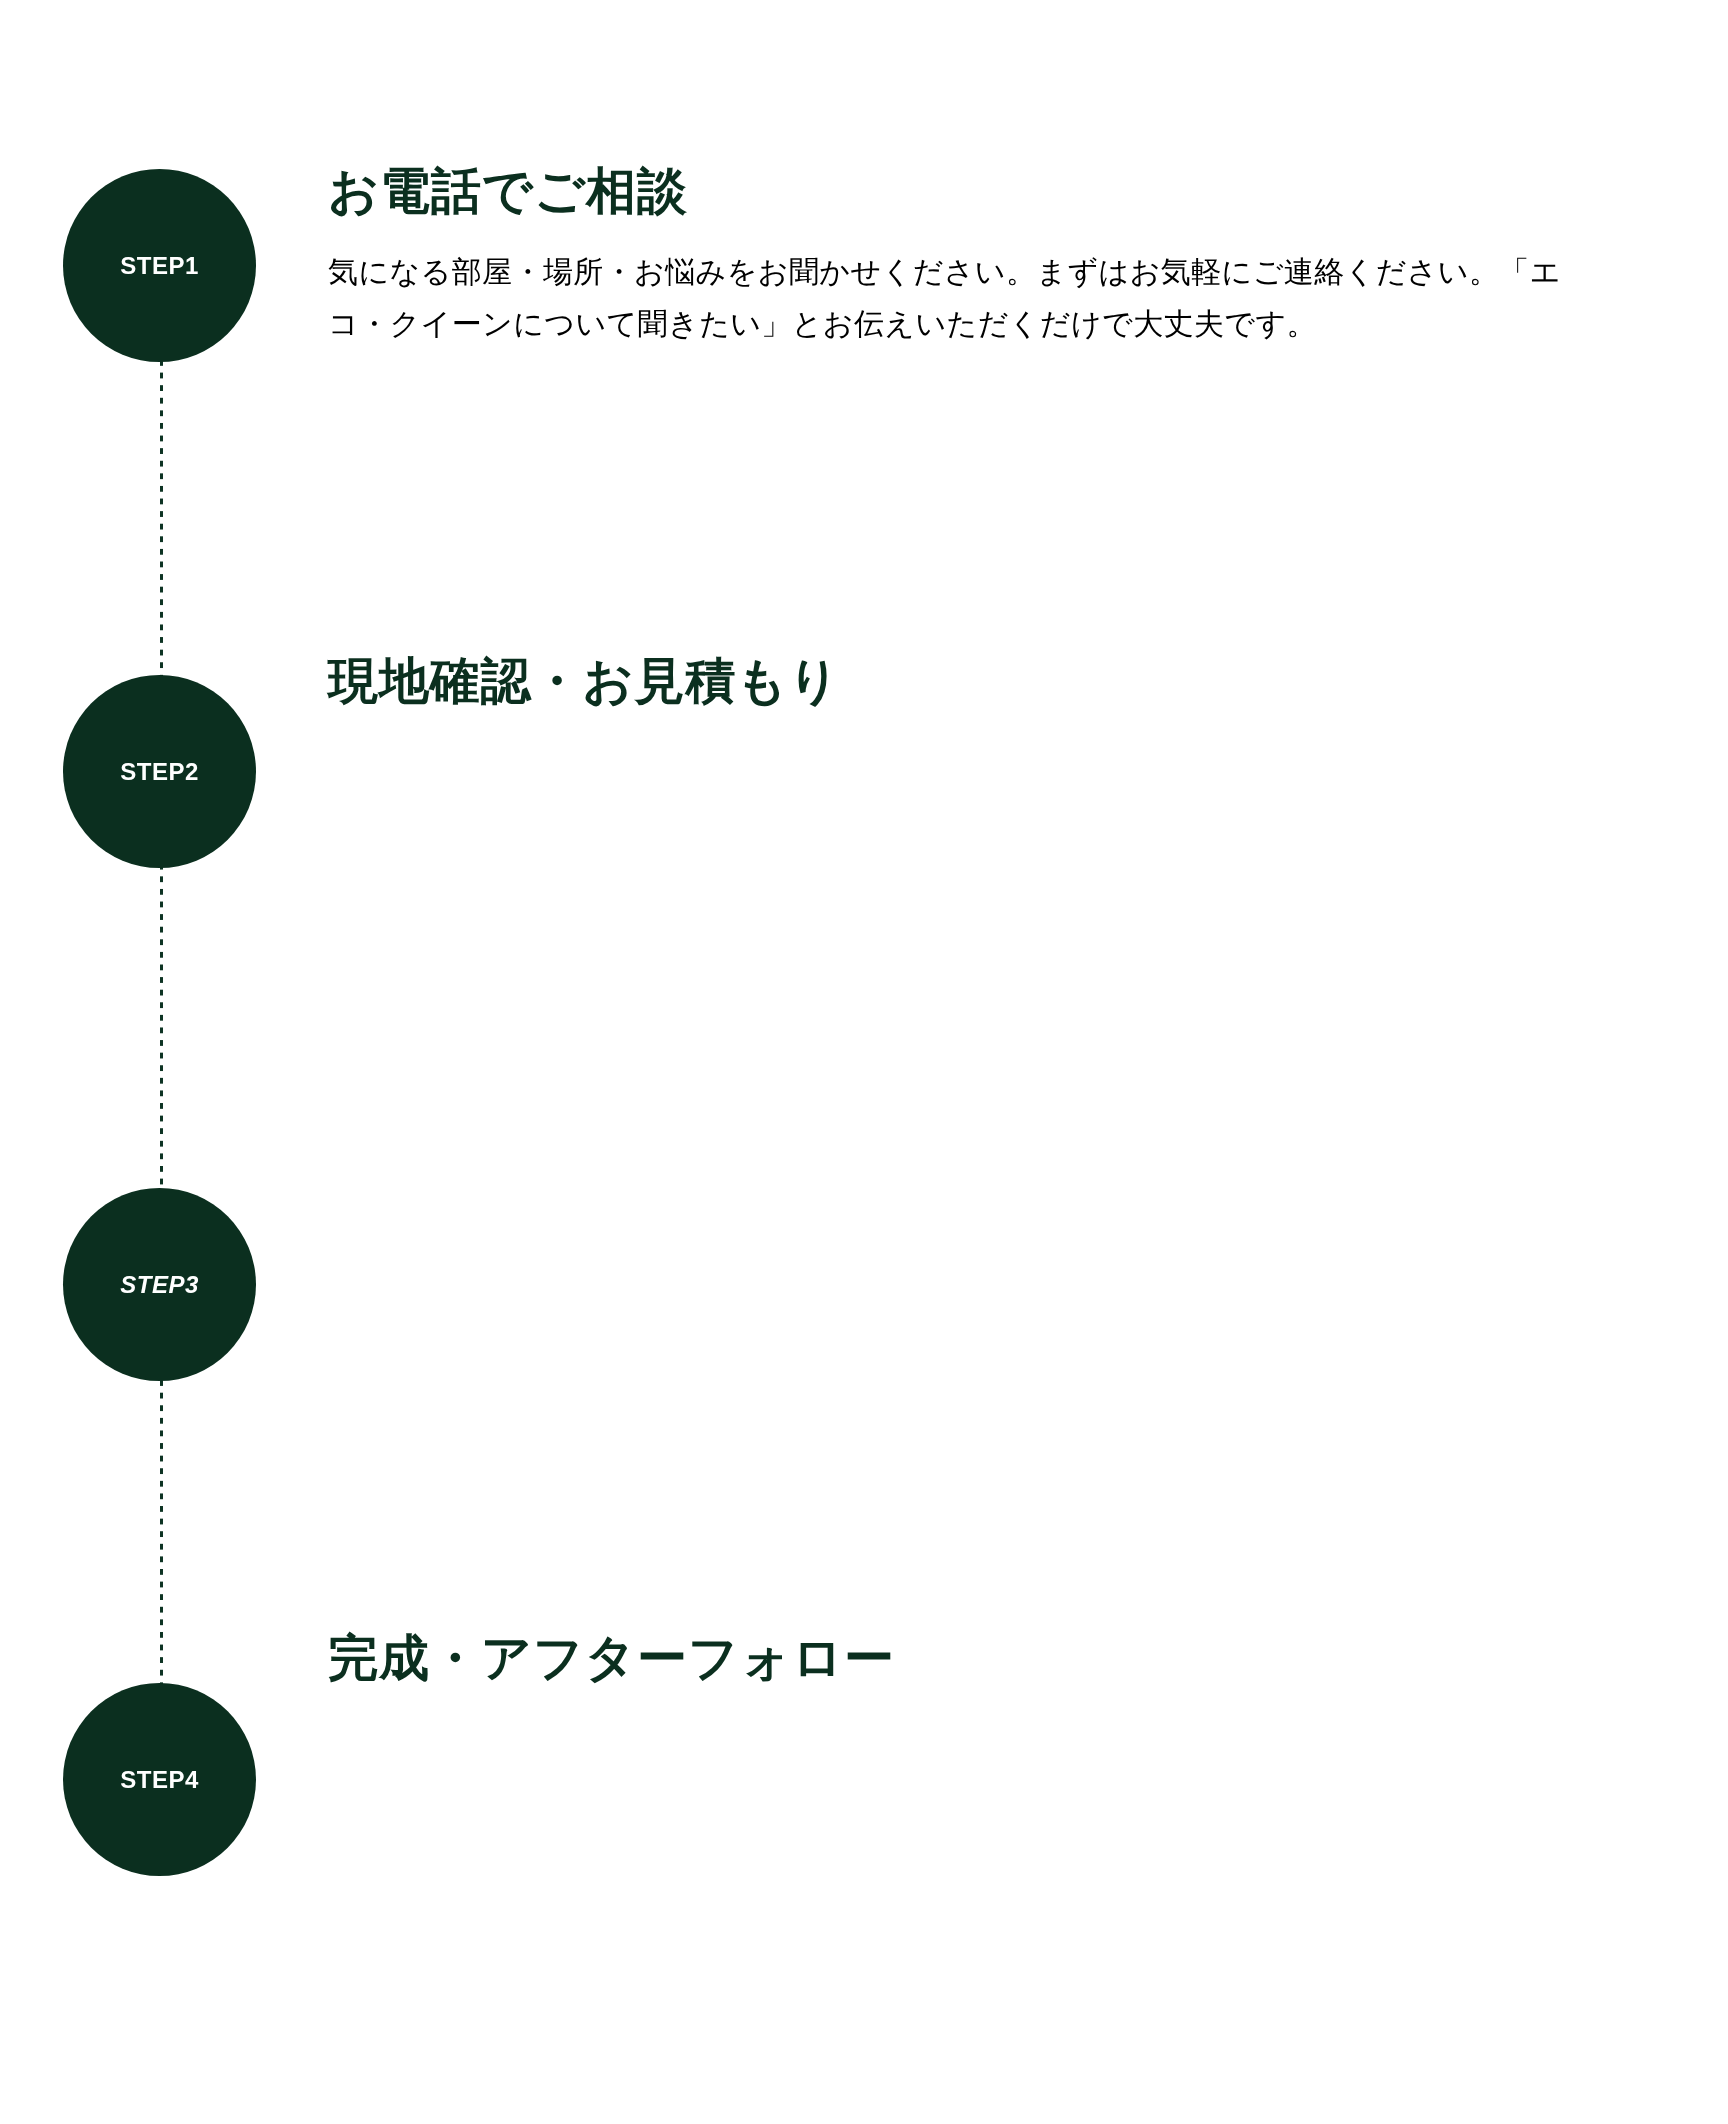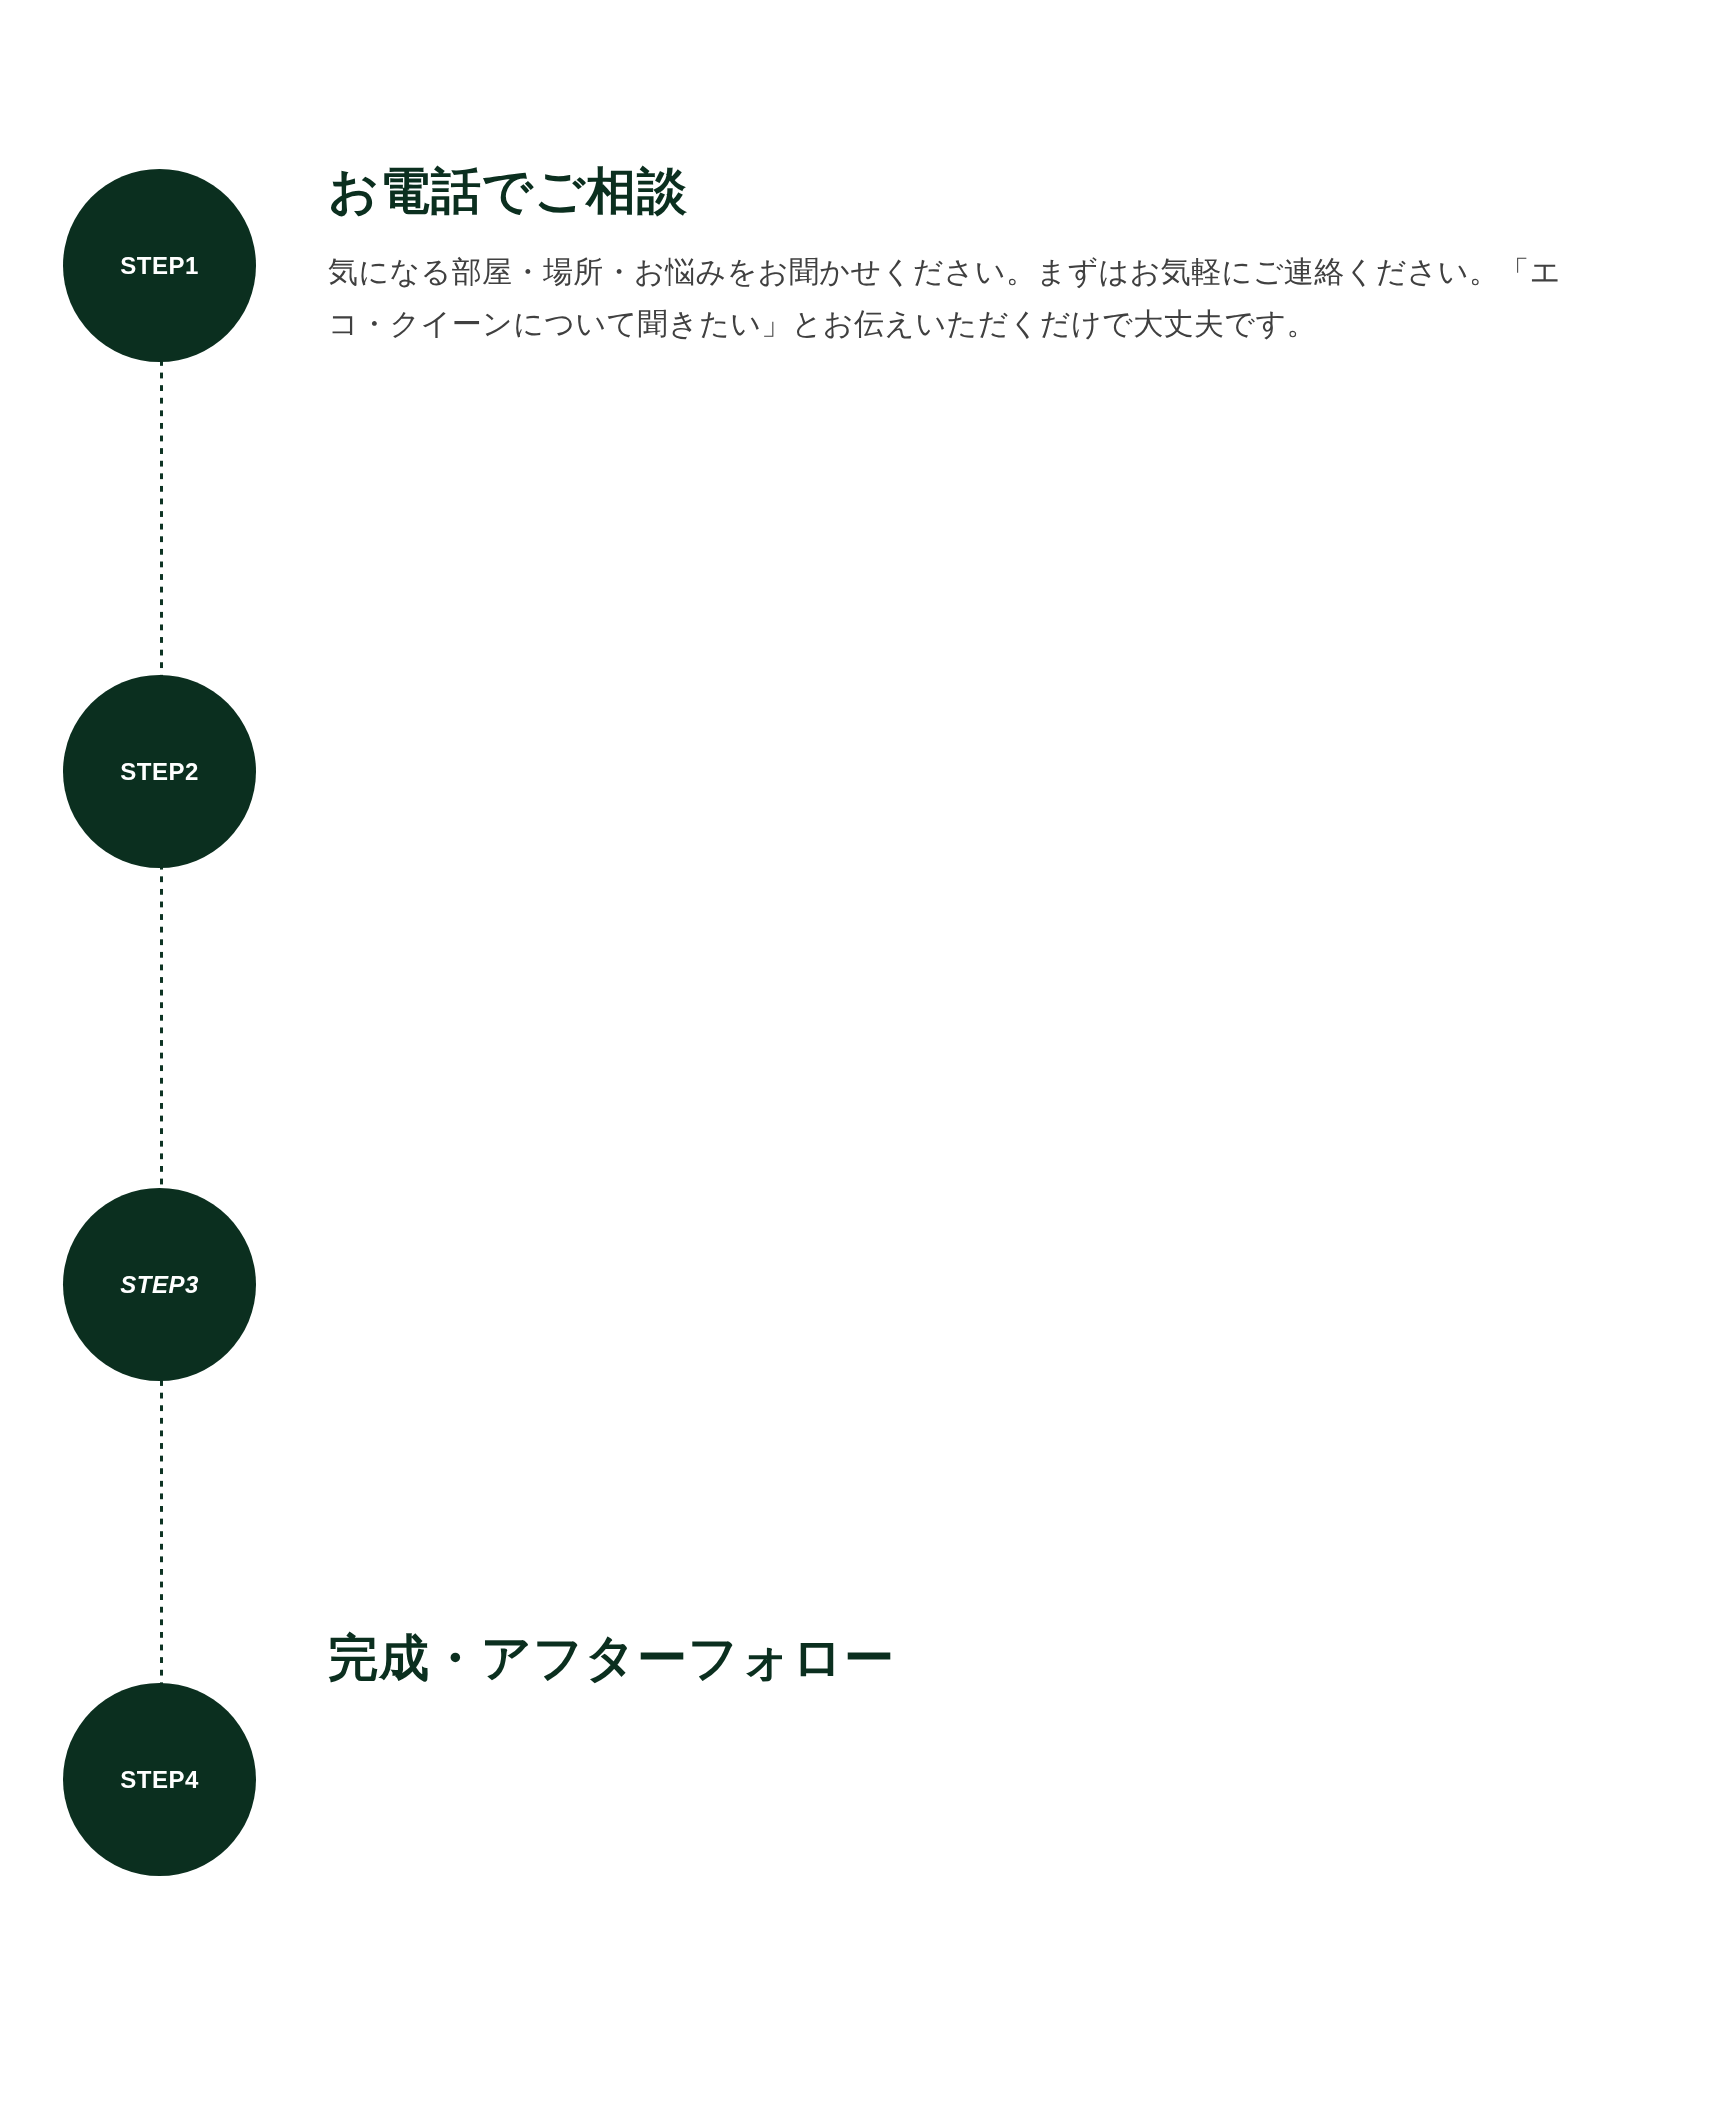--- a/index.html
+++ b/index.html
@@ -67,21 +67,21 @@
     font-weight: 700;
     color: #0b2f1f;
     line-height: 1.25;
     letter-spacing: 0.9px;
     margin-bottom: 23.4px;
   }
 
   .step-desc {
     font-size: 30px;
     line-height: 1.75;
-    color: #404040;
+    color: #000000;
     letter-spacing: 0.4px;
     max-width: 1287px;
   }
 
   
   #step-1 { top: 160px; }
   #step-1 .step-badge { margin-top: 9px; }
   #step-1 .step-body { margin-top: 0; }
 
   #step-2 { top: 650px; }
@@ -104,20 +104,21 @@
     <div class="step-badge">STEP1</div>
     <div class="step-body">
       <div class="step-title">お電話でご相談</div>
       <div class="step-desc">気になる部屋・場所・お悩みをお聞かせください。まずはお気軽にご連絡ください。「エコ・クイーンについて聞きたい」とお伝えいただくだけで大丈夫です。</div>
     </div>
   </div>
 
   <div class="step" id="step-2">
     <div class="step-badge">STEP2</div>
     <div class="step-body">
+      <div class="step-title">現地確認・お見積もり</div>
     </div>
   </div>
 
   <div class="step" id="step-3">
     <div class="step-badge">STEP3</div>
   </div>
 
   <div class="step" id="step-4">
     <div class="step-badge">STEP4</div>
     <div class="step-body">

